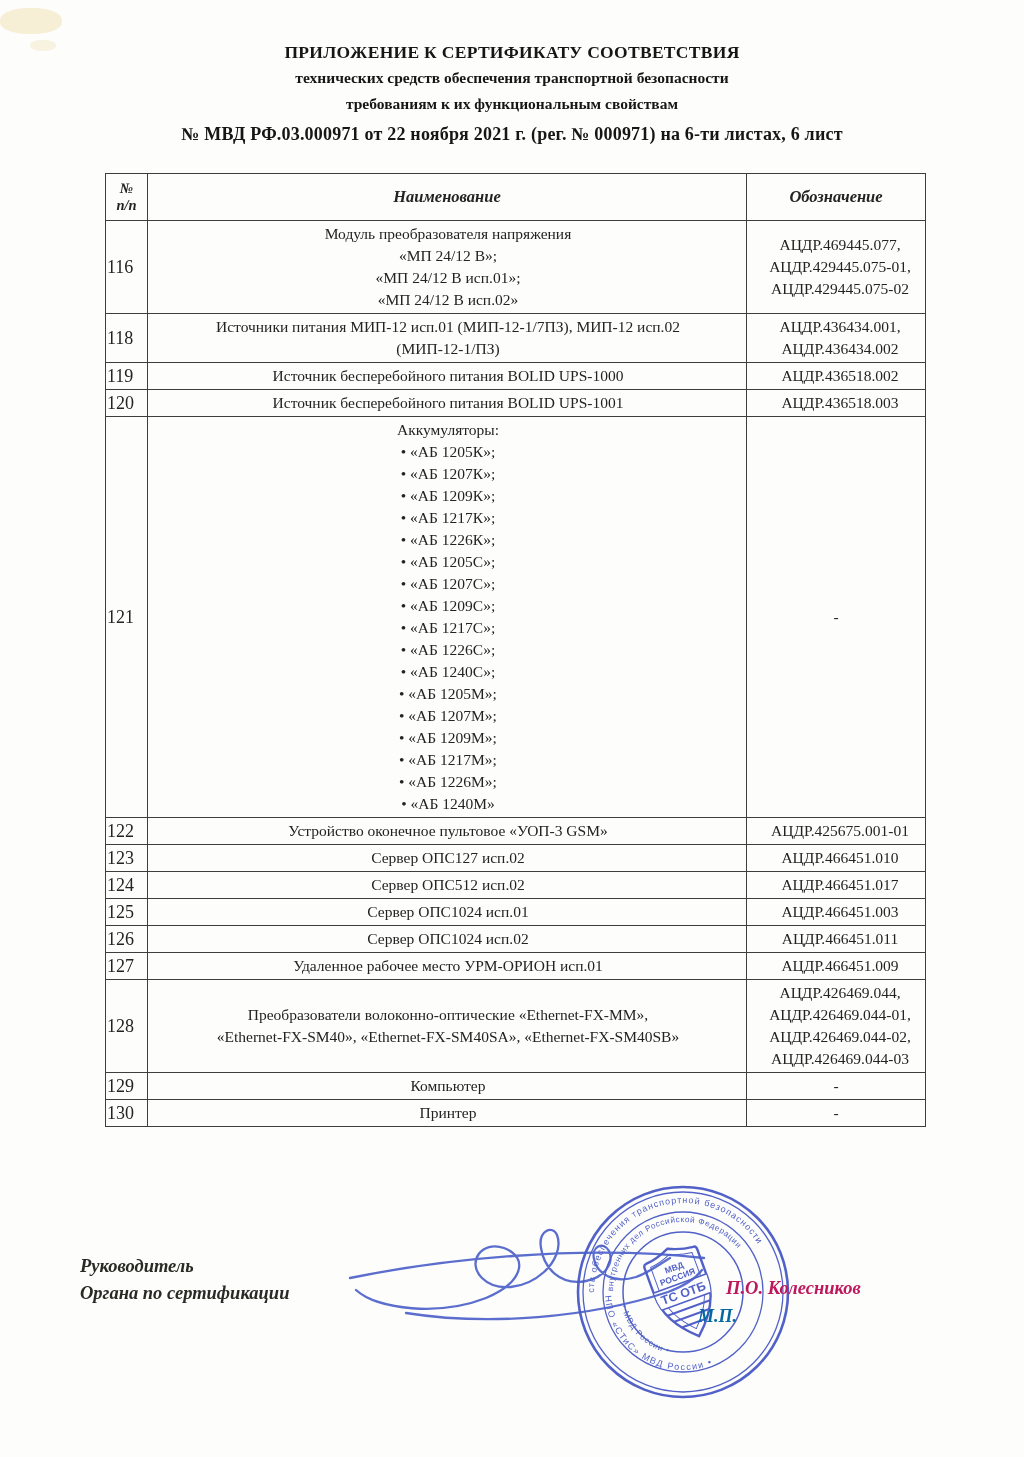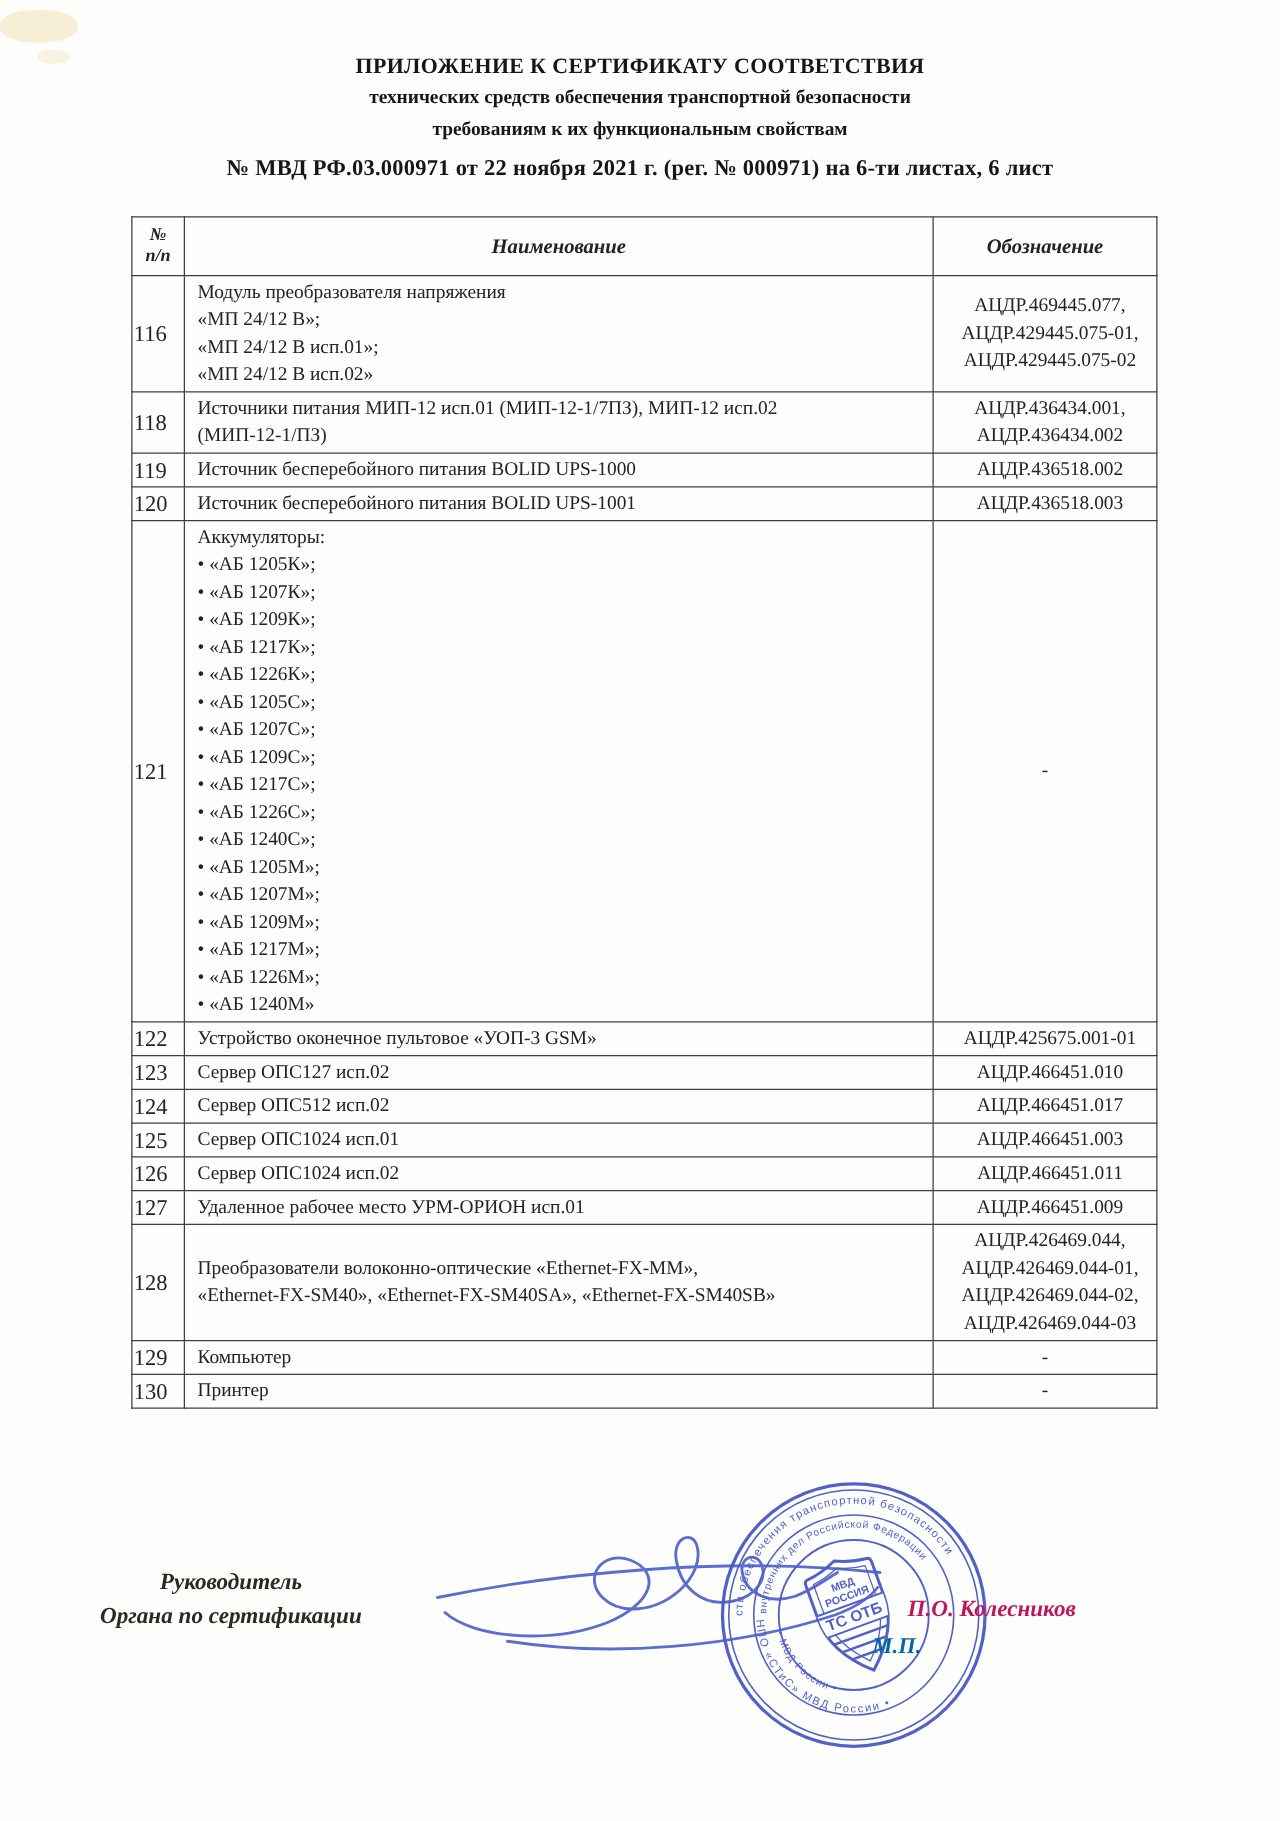--- a/index.html
+++ b/index.html
@@ -23,27 +23,27 @@
   table.cert-table{
     border-collapse:collapse;table-layout:fixed;
     margin:28px 0 0 105px;width:820px;
     color:#232321;
   }
   .cert-table th,.cert-table td{border:1.6px solid #3e3e3a;vertical-align:middle;}
   .cert-table thead th{height:44px;font-style:italic;font-weight:bold;text-align:center;}
   th.h-num{font-size:14.5px;line-height:17px;}
   th.h-name,th.h-desig{font-size:16.5px;}
   td.col-num{text-align:left;font-size:18px;}
-  td.col-name{padding:2px 8px 2px 10px;font-size:15.5px;line-height:22px;text-align:left;}
+  td.col-name{padding:2px 8px 2px 10px;font-size:15.5px;line-height:22px;text-align:center;}
   td.col-desig{padding:2px 4px 2px 12px;font-size:15.5px;line-height:22px;text-align:center;}
   td.col-desig.dash{text-align:center;padding-left:4px;}
 
   .footer-role{
     position:absolute;left:80px;top:1253px;
-    font-weight:bold;font-style:italic;font-size:18.5px;line-height:27px;color:#2a2a24;text-align:center;
+    font-weight:bold;font-style:italic;font-size:18.5px;line-height:27px;color:#2a2a24;
   }
   .stamp{position:absolute;left:573px;top:1182px;width:220px;height:220px;opacity:.88;}
   .signature{position:absolute;left:348px;top:1218px;width:370px;height:115px;}
   .signer-name{
     position:absolute;left:726px;top:1278px;
     font-weight:bold;font-style:italic;font-size:18.5px;color:#be185d;
   }
   .seal-mark{
     position:absolute;left:698px;top:1306px;
     font-weight:bold;font-style:italic;font-size:18px;color:#0369a1;

